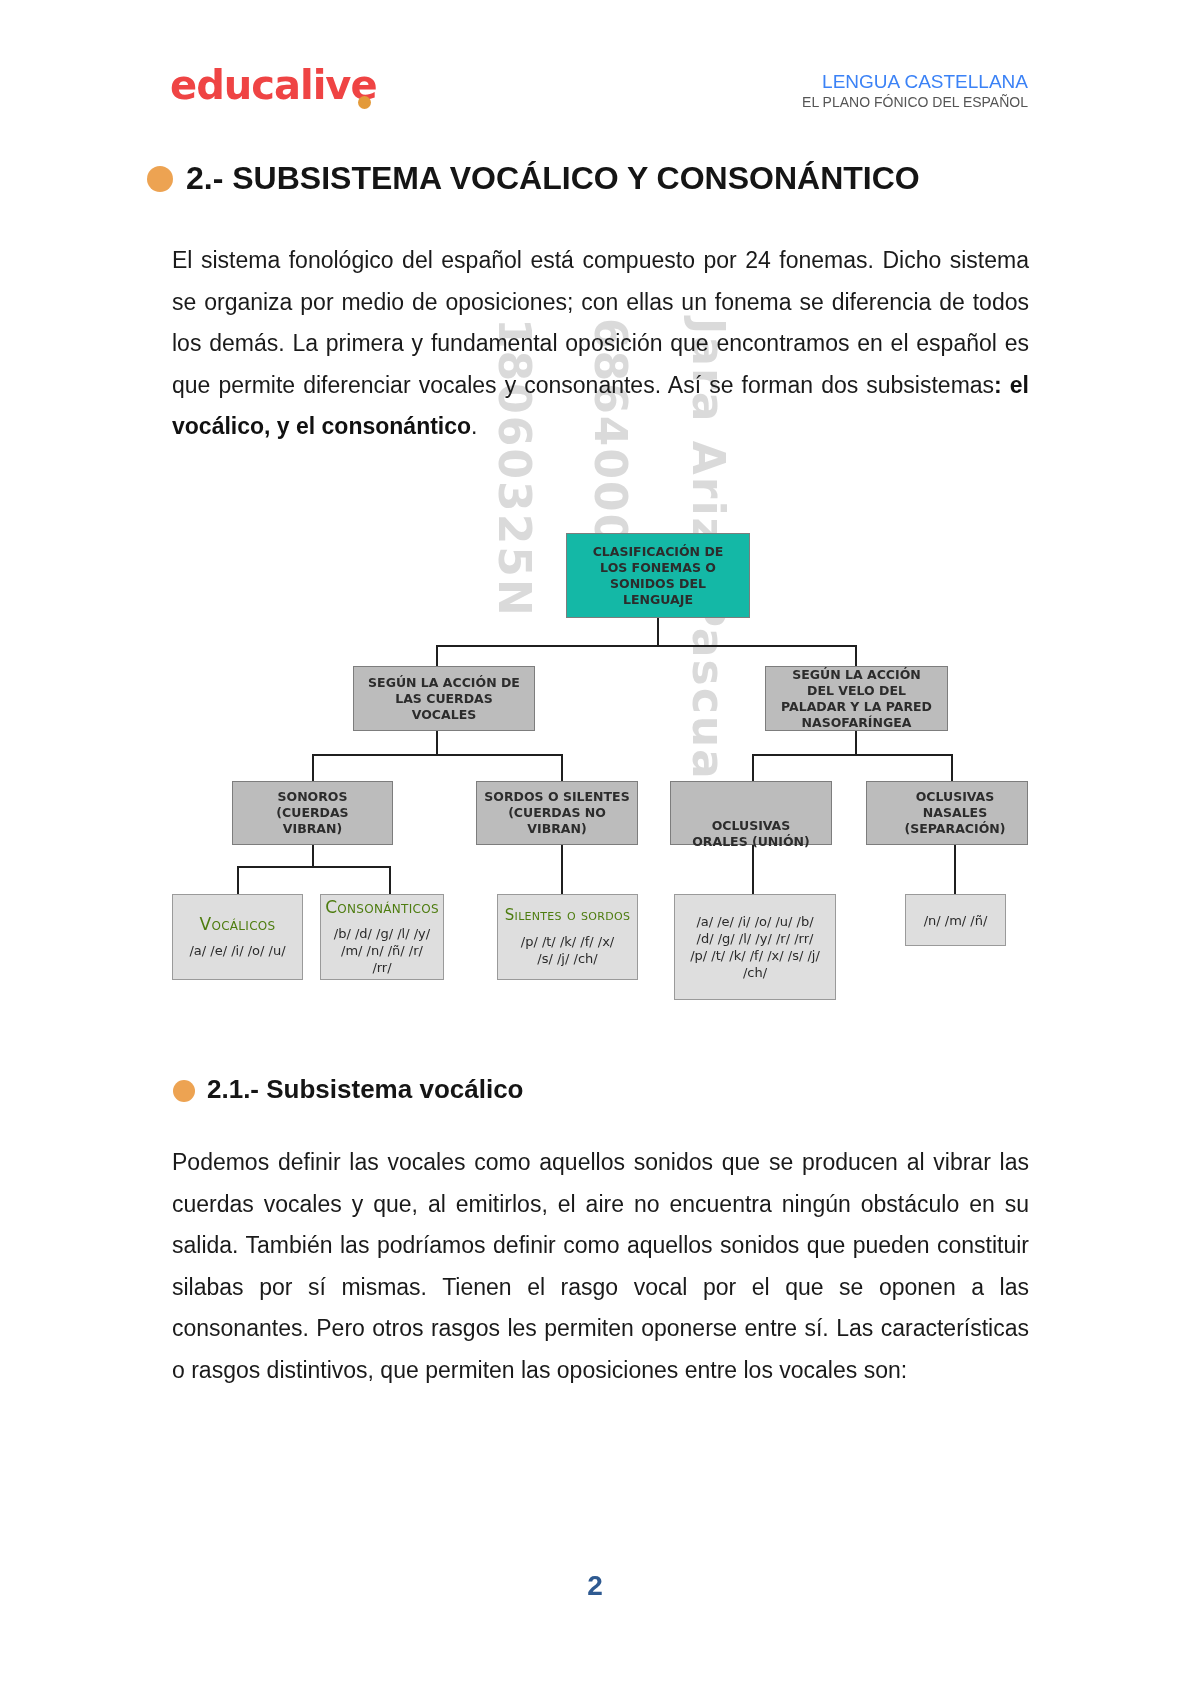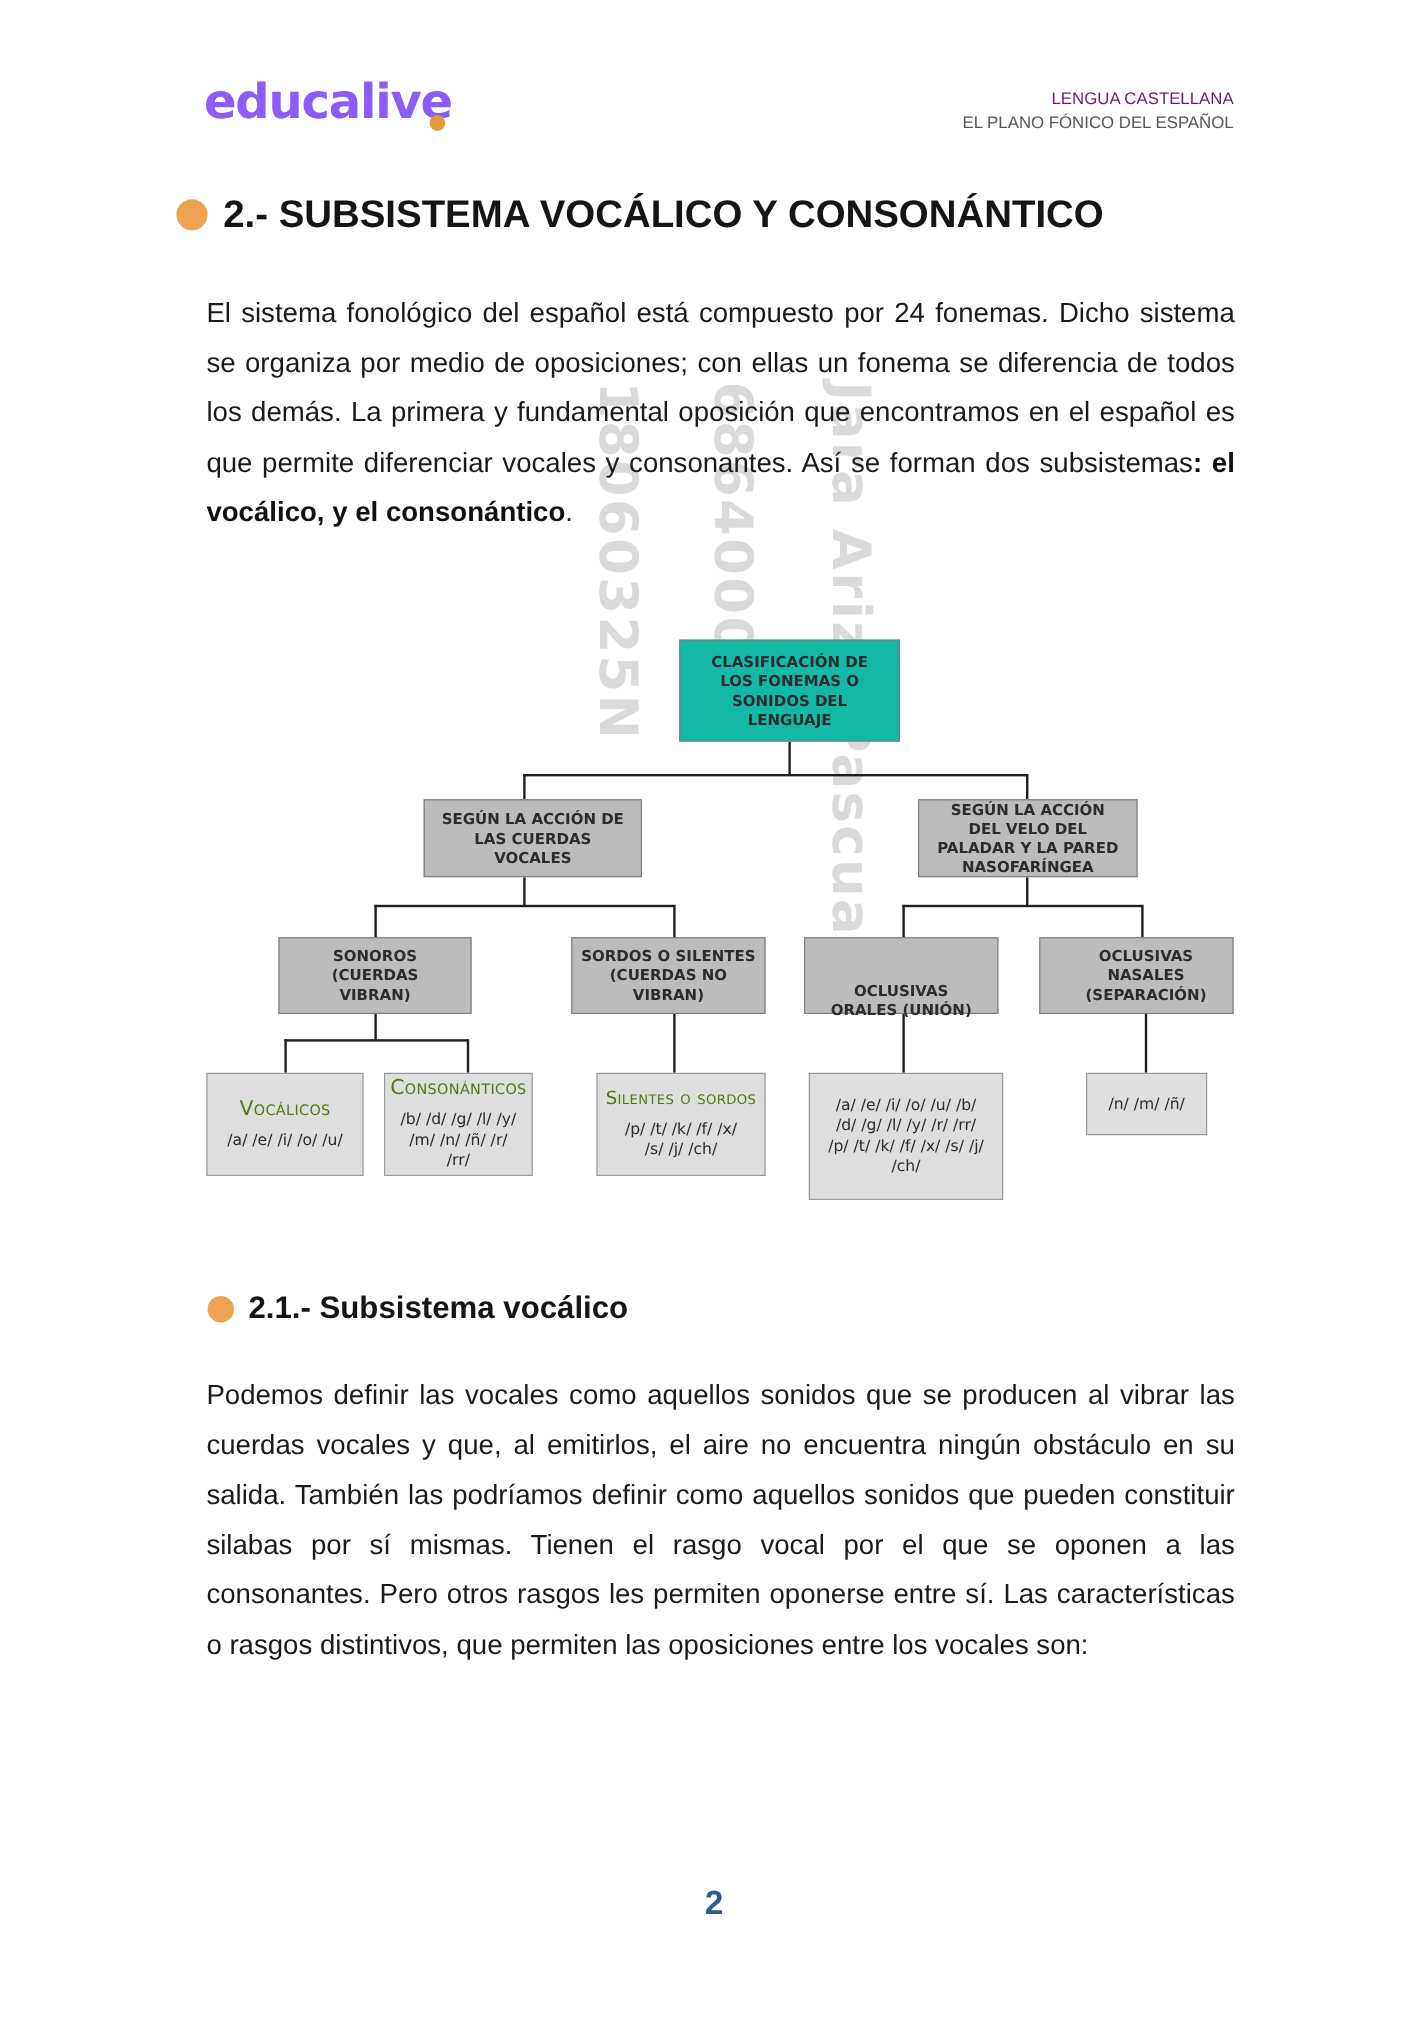--- a/index.html
+++ b/index.html
@@ -1,21 +1,21 @@
 <!DOCTYPE html>
 <html><head>
 <meta charset="utf-8">
 <style>
   html, body { margin:0; padding:0; }
   body { width:1190px; height:1684px; background:#ffffff; position:relative; overflow:hidden; font-family:"Liberation Sans", sans-serif; color:#111; }
   .abs { position:absolute; }
-  .logo { left:170px; top:62px; font-family:"DejaVu Sans", sans-serif; font-weight:bold; font-size:40px; letter-spacing:-1px; color:#8b5cf6; }
+  .logo { left:170px; top:62px; font-family:"DejaVu Sans", sans-serif; font-weight:bold; font-size:40px; letter-spacing:-1px; color:#ef4444; }
   .logo-dot { position:absolute; width:13px; height:13px; border-radius:50%; background:#e39a3a; left:358px; top:96px; }
   .hdr-right { right:162px; top:72px; text-align:right; font-size:14px; color:#555; line-height:20px; }
-  .hdr-right .l1 { font-size:14px; color:#701a75; }
+  .hdr-right .l1 { font-size:19px; color:#3b82f6; }
   .bullet { width:26px; height:26px; border-radius:50%; background:#eda352; }
   .h1 { left:186px; top:160px; font-size:32px; font-weight:bold; color:#151515; }
   .h2 { left:207px; top:1074px; font-size:26px; font-weight:bold; color:#151515; }
   .para { left:172px; width:857px; font-size:23px; line-height:41.6px; text-align:justify; color:#1a1a1a; }
   .para b { font-weight:bold; color:#111; }
   .wm { color:rgba(150,150,150,0.35); font-family:"DejaVu Sans", sans-serif; font-weight:bold; font-size:44px; transform-origin:left top; transform:rotate(90deg); white-space:nowrap; letter-spacing:2px; }
   .node { position:absolute; box-sizing:border-box; border:1.5px solid #7d7d7d; display:flex; align-items:center; justify-content:center; text-align:center; font-family:"DejaVu Sans", sans-serif; font-weight:bold; color:#2c2c2c; font-size:12.5px; line-height:16px; flex-direction:column; }
   .n-dark { background:#14b8a6; }
   .n-mid { background:#bcbcbc; }
   .n-light { background:#dedede; border-color:#9a9a9a; font-weight:normal; }

